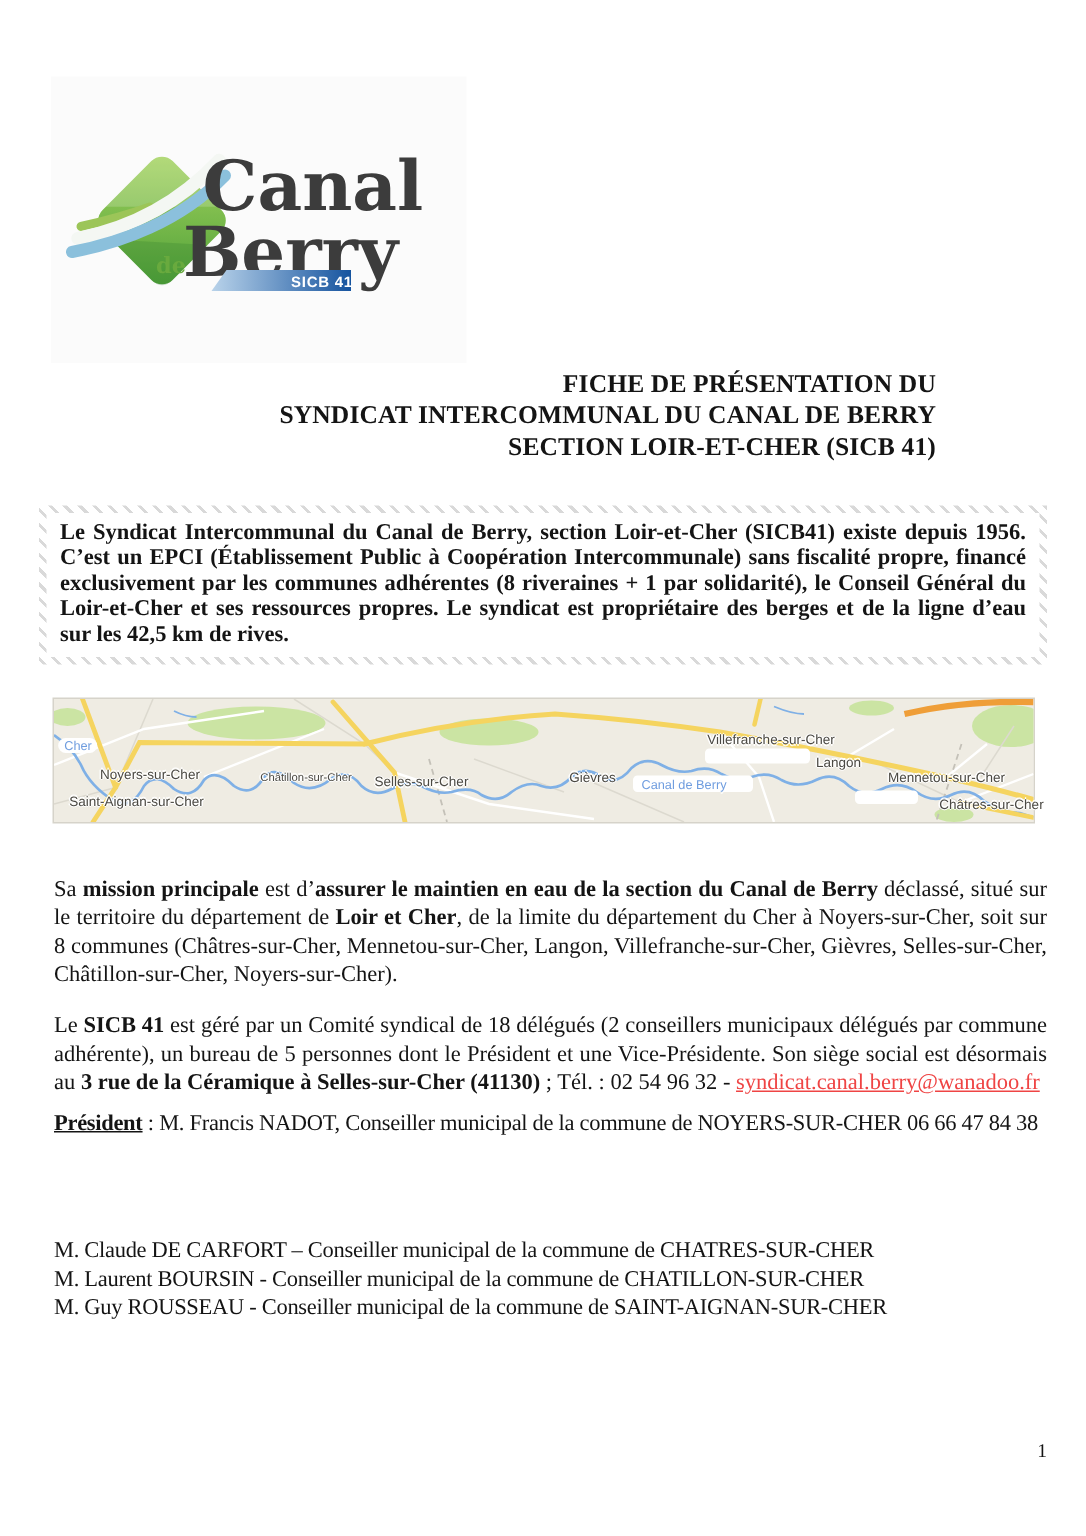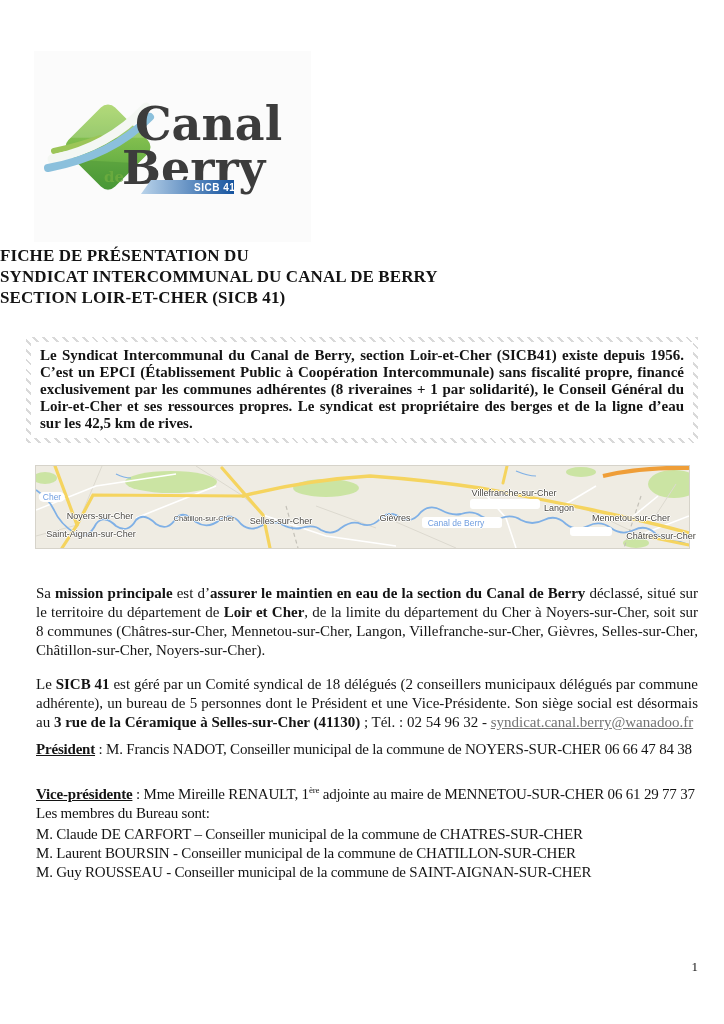--- a/index.html
+++ b/index.html
@@ -6,21 +6,21 @@
   .page{
     position:relative;width:724px;height:1024px;margin:0 auto;background:#ffffff;
     font-family:"Liberation Serif","DejaVu Serif",serif;color:#141414;overflow:hidden;
   }
   .abs{position:absolute;}
 
   
   #logo-bg{left:34px;top:51px;width:277px;height:191px;background:#fbfbfb;}
 
   
-  #title{left:0;top:245px;width:624px;text-align:left;font-weight:bold;
+  #title{left:0;top:245px;width:624px;text-align:right;font-weight:bold;
          font-size:17px;line-height:21px;letter-spacing:.1px;}
 
   
   #intro{left:26px;top:337px;width:672px;box-sizing:border-box;padding:5px;
          background:repeating-linear-gradient(45deg,#ffffff 0 2px,#d9d9d9 2px 4px,#ffffff 4px 7px);}
   #intro .inner{background:#ffffff;padding:5px 9px 6px 9px;font-weight:bold;
          font-size:15px;line-height:17px;text-align:justify;}
 
   
   #map{left:36px;top:466px;width:653px;height:82px;background:#efece3;
@@ -33,21 +33,21 @@
   .map-label.water{color:#6f9ddf;font-size:8.5px;}
   .map-label.pill{background:#ffffff;border-radius:5px;padding:0 4px;text-shadow:none;}
 
   
   .para{left:36px;width:662px;font-size:15px;line-height:19px;}
   .just{text-align:justify;}
   .tight{letter-spacing:-0.2px;}
   .b{font-weight:bold;}
   .u{text-decoration:underline;}
   .sup{vertical-align:super;font-size:9px;}
-  a.link{color:#737373;text-decoration:underline;cursor:pointer;}
+  a.link{color:#ef4444;text-decoration:underline;cursor:pointer;}
 
   #page-num{left:678px;top:959px;width:20px;text-align:right;font-size:13px;color:#141414;}
 </style>
 </head>
 <body>
 
 <div class="page">
 
   <div class="abs" id="logo-bg">
     <svg width="277" height="191" viewBox="0 0 277 191">
@@ -161,18 +161,17 @@
         <div class="map-label town" style="left: 523px; top: 42px;">Langon</div>
         <div class="map-label water" style="left: 420px; top: 57px;">Canal de Berry</div>
         <div class="map-label town" style="left: 595px; top: 52px;">Mennetou-sur-Cher</div>
         <div class="map-label town" style="left: 625px; top: 70px;">Châtres-sur-Cher</div>
       </div>
   </div>
 
   <div class="abs para just" style="top:584px"><span>Sa </span><span class="b">mission principale</span><span> est d’</span><span class="b">assurer le maintien en eau de la section du Canal de Berry</span><span> déclassé, situé sur le territoire du département de </span><span class="b">Loir et Cher</span><span>, de la limite du département du Cher à Noyers-sur-Cher, soit sur 8 communes (Châtres-sur-Cher, Mennetou-sur-Cher, Langon, Villefranche-sur-Cher, Gièvres, Selles-sur-Cher, Châtillon-sur-Cher, Noyers-sur-Cher).</span></div>
   <div class="abs para just" style="top:675px"><span>Le </span><span class="b">SICB 41</span><span> est géré par un Comité syndical de 18 délégués (2 conseillers municipaux délégués par commune adhérente), un bureau de 5 personnes dont le Président et une Vice-Présidente. Son siège social est désormais au </span><span class="b">3 rue de la Céramique à Selles-sur-Cher (41130)</span><span> ; Tél. : 02 54 96 32 - </span><a class="link" href="#">syndicat.canal.berry@wanadoo.fr</a></div>
   <div class="abs para tight" style="top:740px"><span class="b u">Président</span><span> : M. Francis NADOT, Conseiller municipal de la commune de NOYERS-SUR-CHER 06 66 47 84 38</span></div>
-  <div class="abs para tight" style="top:781px"><span class="b u">Vice-présidente</span><span> : Mme Mireille RENAULT, 1</span><span class="sup">ère</span><span> adjointe au maire de MENNETOU-SUR-CHER 06 61 29 77 37</span><br><span>Les membres du Bureau sont:</span></div>
   <div class="abs para tight" style="top:825px"><span>M. Claude DE CARFORT – Conseiller municipal de la commune de CHATRES-SUR-CHER</span><br><span>M. Laurent BOURSIN - Conseiller municipal de la commune de CHATILLON-SUR-CHER</span><br><span>M. Guy ROUSSEAU - Conseiller municipal de la commune de SAINT-AIGNAN-SUR-CHER</span></div>
 
   <div class="abs" id="page-num">1</div>
 
 </div>
 
 </body></html>

